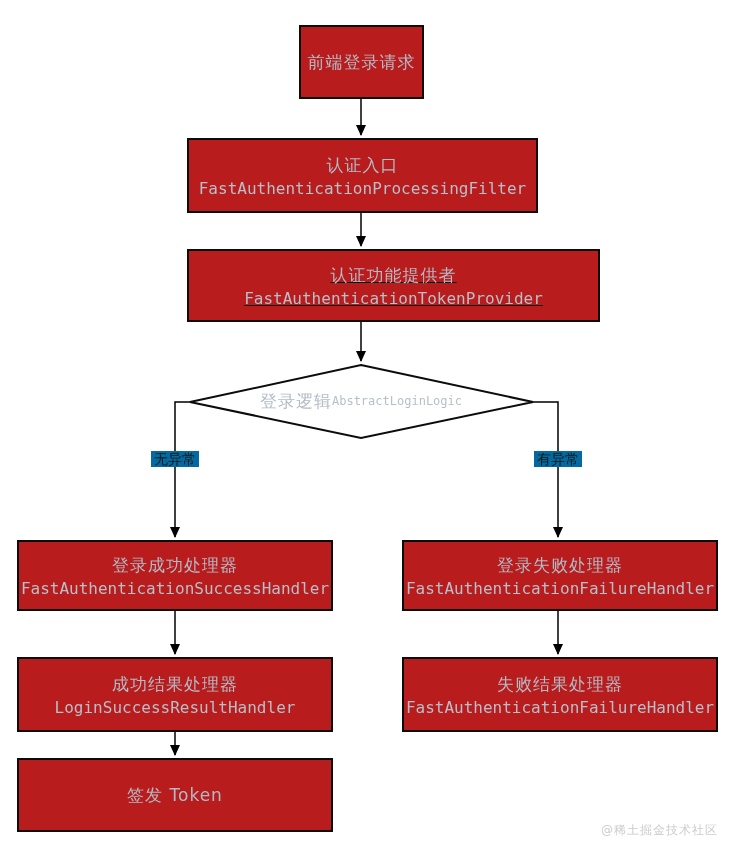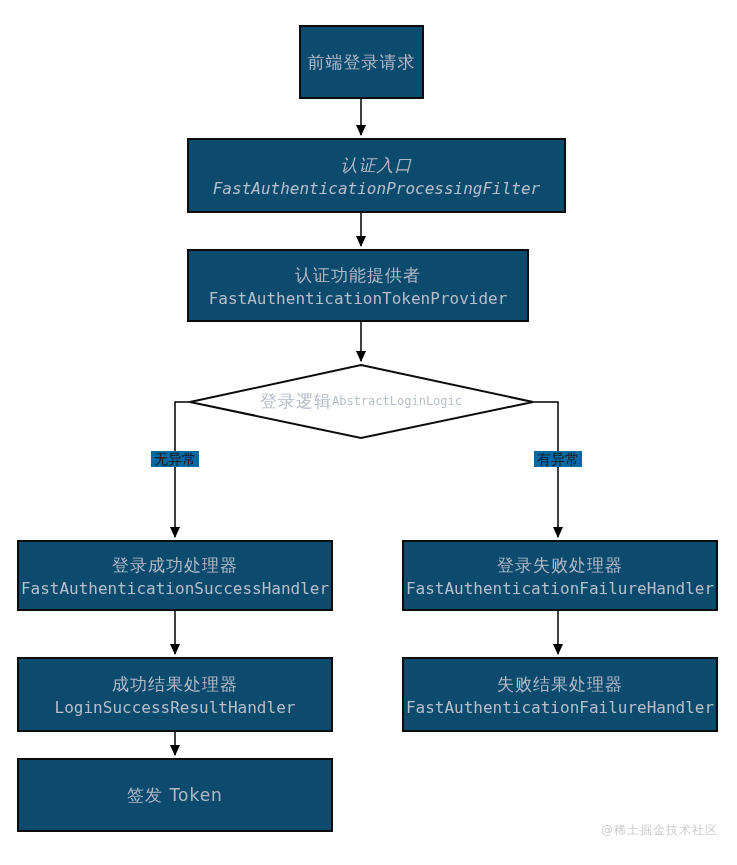--- a/index.html
+++ b/index.html
@@ -13,21 +13,21 @@
   #canvas { position: absolute; inset: 0; width: 737px; height: 865px; }
 
   svg.connectors {
     position: absolute; left: 0; top: 0;
     width: 737px; height: 865px;
     z-index: 1;
   }
 
   .node {
     position: absolute;
-    background: #0c4a6e;
+    background: #b91c1c;
     border: 2px solid #0c0c0c;
     box-sizing: border-box;
     display: flex;
     flex-direction: column;
     align-items: center;
     justify-content: center;
     z-index: 2;
     text-align: center;
   }
   .node .title {
@@ -41,22 +41,22 @@
     color: #b7bfca;
     font-family: "DejaVu Sans Mono", "Liberation Mono", monospace;
     font-size: 16px;
     letter-spacing: 0px;
     line-height: 22px;
     white-space: nowrap;
   }
 
   
   .n-frontend        { left: 299px; top: 25px;  width: 125px; height: 74px; }
-  .n-entry           { left: 187px; top: 138px; width: 379px; height: 75px; font-style: italic; }
-  .n-provider        { left: 187px; top: 249px; width: 342px; height: 73px; }
+  .n-entry           { left: 187px; top: 138px; width: 351px; height: 75px; }
+  .n-provider        { left: 187px; top: 249px; width: 413px; height: 73px; text-decoration: underline; }
   .n-success-handler { left: 17px;  top: 540px; width: 316px; height: 71px; }
   .n-success-result  { left: 17px;  top: 657px; width: 316px; height: 75px; }
   .n-issue-token     { left: 17px;  top: 758px; width: 316px; height: 74px; }
   .n-failure-handler { left: 402px; top: 540px; width: 316px; height: 71px; }
   .n-failure-result  { left: 402px; top: 657px; width: 316px; height: 75px; }
 
   .diamond-text {
     position: absolute;
     left: 241px; top: 373px;
     width: 240px; height: 56px;

